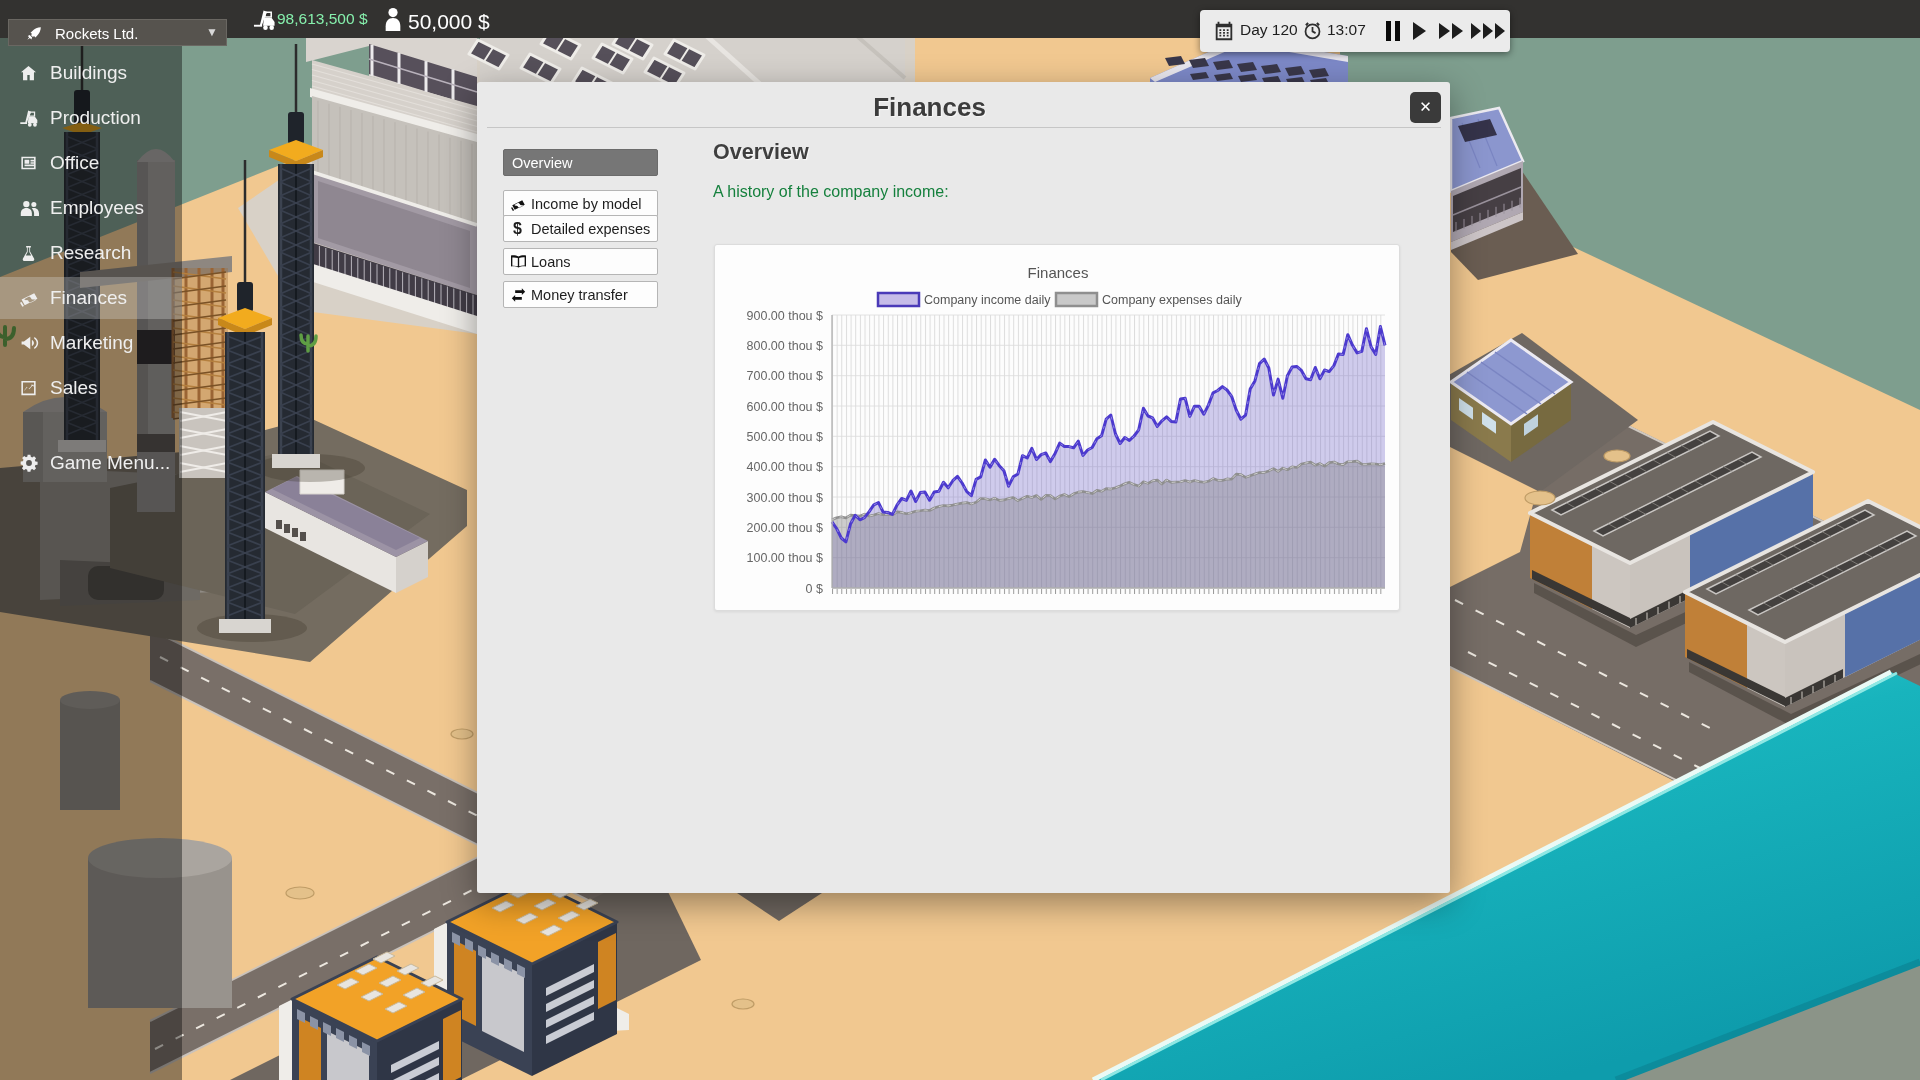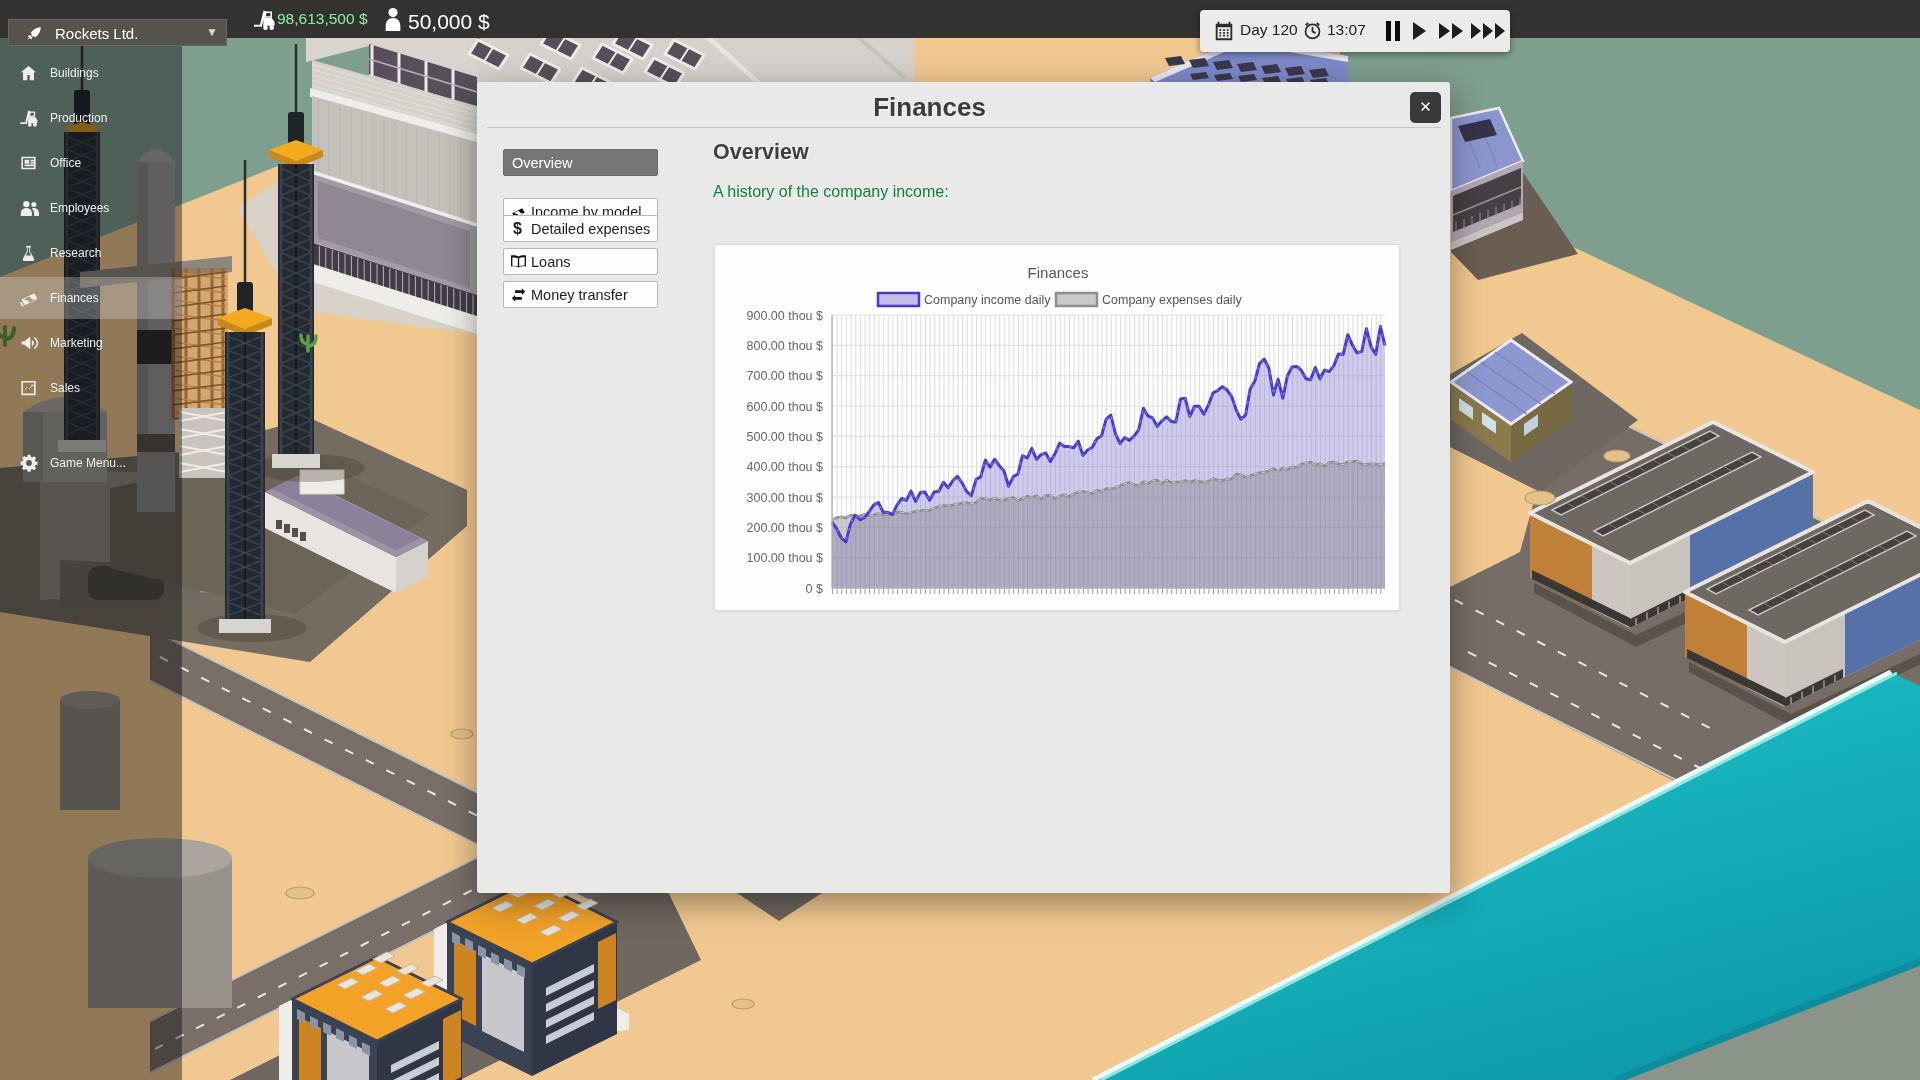--- a/index.html
+++ b/index.html
@@ -1,21 +1,21 @@
 <!DOCTYPE html>
 <html><head>
 <meta charset="utf-8">
 <style>
 html,body{margin:0;padding:0;width:1920px;height:1080px;overflow:hidden;background:#f1c88f;font-family:"Liberation Sans",sans-serif;}
 #stage{position:absolute;left:0;top:0;width:1920px;height:1080px;overflow:hidden;}
 #bg{position:absolute;left:0;top:0;}
 #topbar{position:absolute;left:0;top:0;width:1920px;height:38px;background:#333230;z-index:20;}
 #dropdown{position:absolute;left:8px;top:5px;width:219px;height:27px;background:#56534e;border:1px solid #6a6762;box-sizing:border-box;color:#fff;font-size:15px;margin-top:14px;}
 #sidebar{position:absolute;left:0;top:38px;width:182px;height:1042px;background:rgba(12,12,12,0.42);z-index:10;}
-.mitem{position:absolute;left:0;width:182px;height:44px;color:#efefef;font-size:12px;}
+.mitem{position:absolute;left:0;width:182px;height:44px;color:#efefef;font-size:19px;}
 .mitem .lbl{position:absolute;left:50px;top:50%;transform:translateY(-50%);}
 .mitem svg{position:absolute;left:19px;top:50%;transform:translateY(-50%);}
 #mhl{position:absolute;left:0;top:239px;width:182px;height:42px;background:rgba(215,215,215,0.32);}
 #timepanel{position:absolute;left:1200px;top:10px;width:310px;height:42px;background:#ebebeb;border-radius:4px;box-shadow:0 2px 7px rgba(0,0,0,0.45);z-index:25;}
 #modal{position:absolute;left:477px;top:82px;width:973px;height:811px;background:#e9e9e9;border-radius:3px;box-shadow:0 10px 34px rgba(0,0,0,0.38);z-index:30;}
 #mtitle{position:absolute;left:0px;top:10px;width:905px;text-align:center;font-size:26px;font-weight:bold;color:#3c3c3c;text-shadow:1px 1px 1px rgba(255,255,255,0.7);}
 #mclose{position:absolute;left:933px;top:10px;width:31px;height:31px;background:#3a3a3a;border-radius:5px;color:#fff;text-align:center;line-height:29px;font-size:15px;}
 #msep{position:absolute;left:10px;top:45px;width:954px;height:0;border-top:1px solid #c6c6c6;}
 .tabbtn{position:absolute;left:26px;width:155px;height:27px;background:#fdfdfd;border:1px solid #b5b5b5;border-radius:2px;box-sizing:border-box;font-size:14.5px;color:#1d1d1d;}
 .tabbtn .tl{position:absolute;left:27px;top:50%;transform:translateY(-50%);}
@@ -656,21 +656,21 @@
         <path d="M1 0 11 8 1 16zM13 0 23 8 13 16zM25 0 35 8 25 16z" fill="#1d1d1d"></path>
       </svg>
 </div>
 <div id="modal">
   <div id="mtitle">Finances</div>
   <div id="mclose">✕</div>
   <div id="msep"></div>
   <div class="tabbtn" id="tb0" style="top:67px">
         <span class="tl">Overview</span>
       </div>
-  <div class="tabbtn" style="top:116px">
+  <div class="tabbtn" style="top:108px">
         <svg width="17" height="15" viewBox="0 0 26 24" fill="#111">
           <path d="M3 14 19 6l4 7-16 8zm3.2-.3 2.2 1.2a3 3 0 0 1 3.9 2l2.2 1.1 6.3-3.2-2.1-1.1a3 3 0 0 1-4-2L12.5 10zM1 18l2-1 3 5-2 1z"></path>
         </svg>
         <span class="tl">Income by model</span>
       </div>
   <div class="tabbtn" style="top:133px">
         <span style="position:absolute;left:9px;top:50%;transform:translateY(-50%);font-weight:bold;font-size:16px">$</span>
         <span class="tl">Detailed expenses</span>
       </div>
   <div class="tabbtn" style="top:166px">

